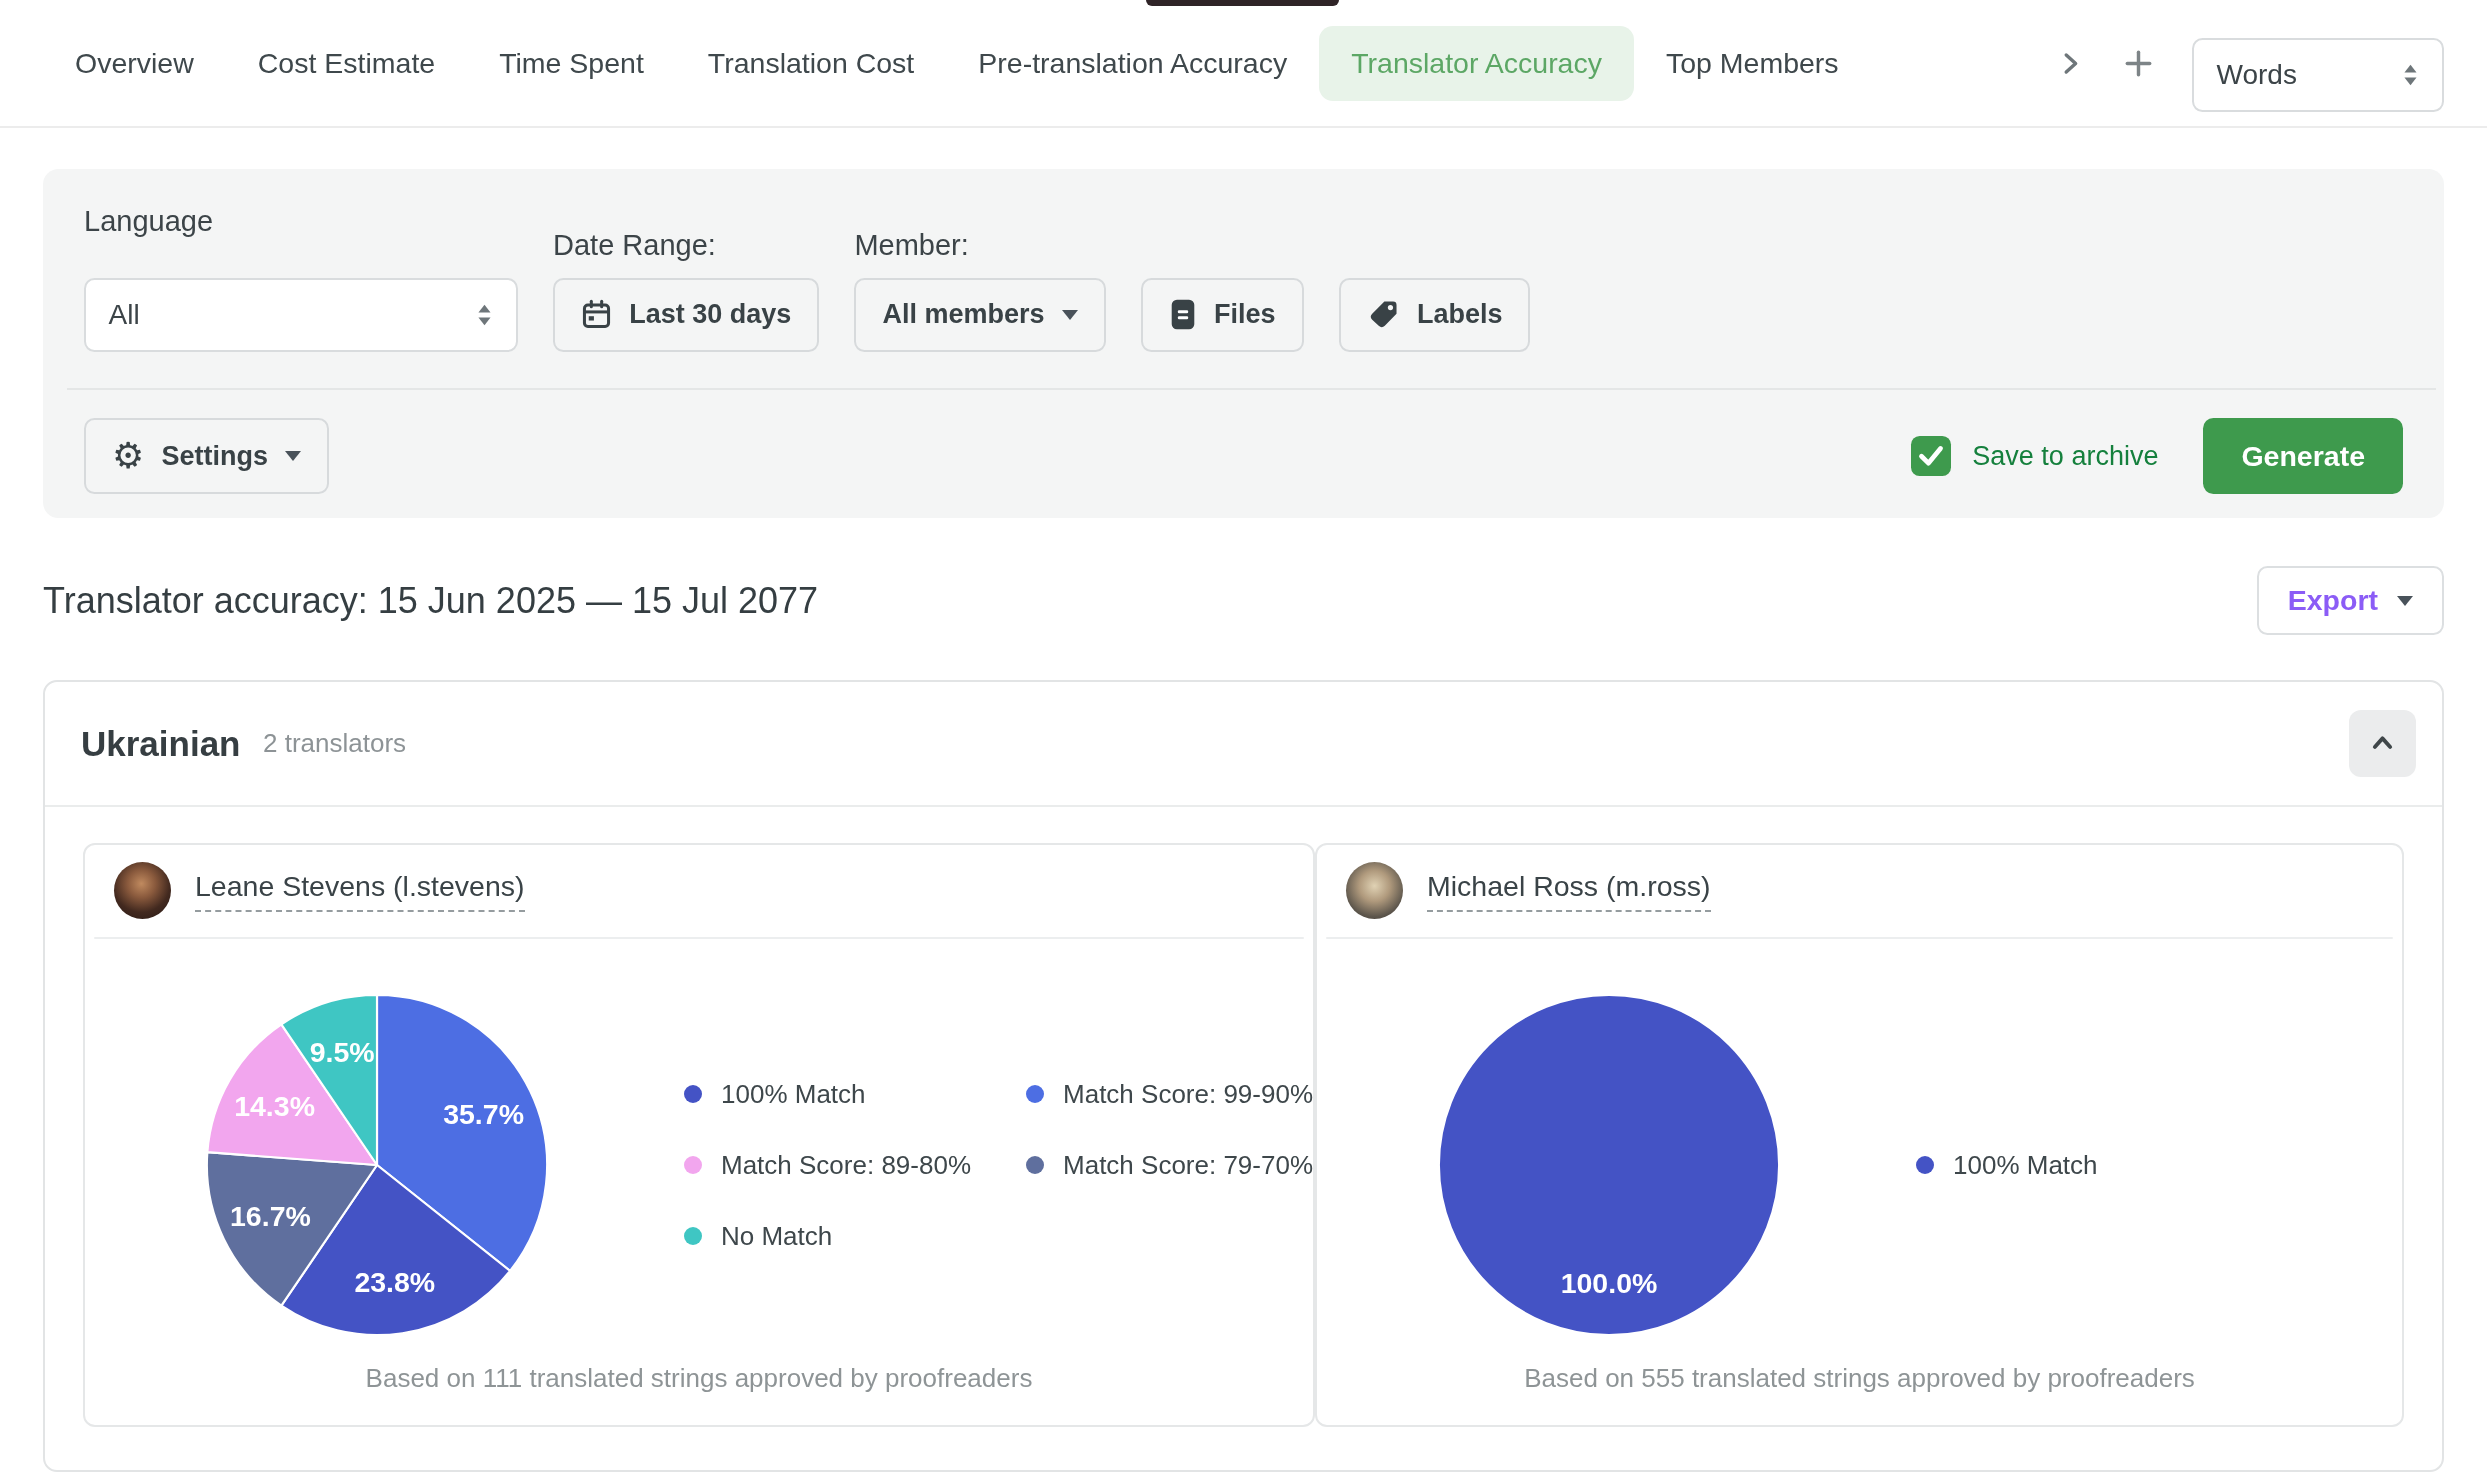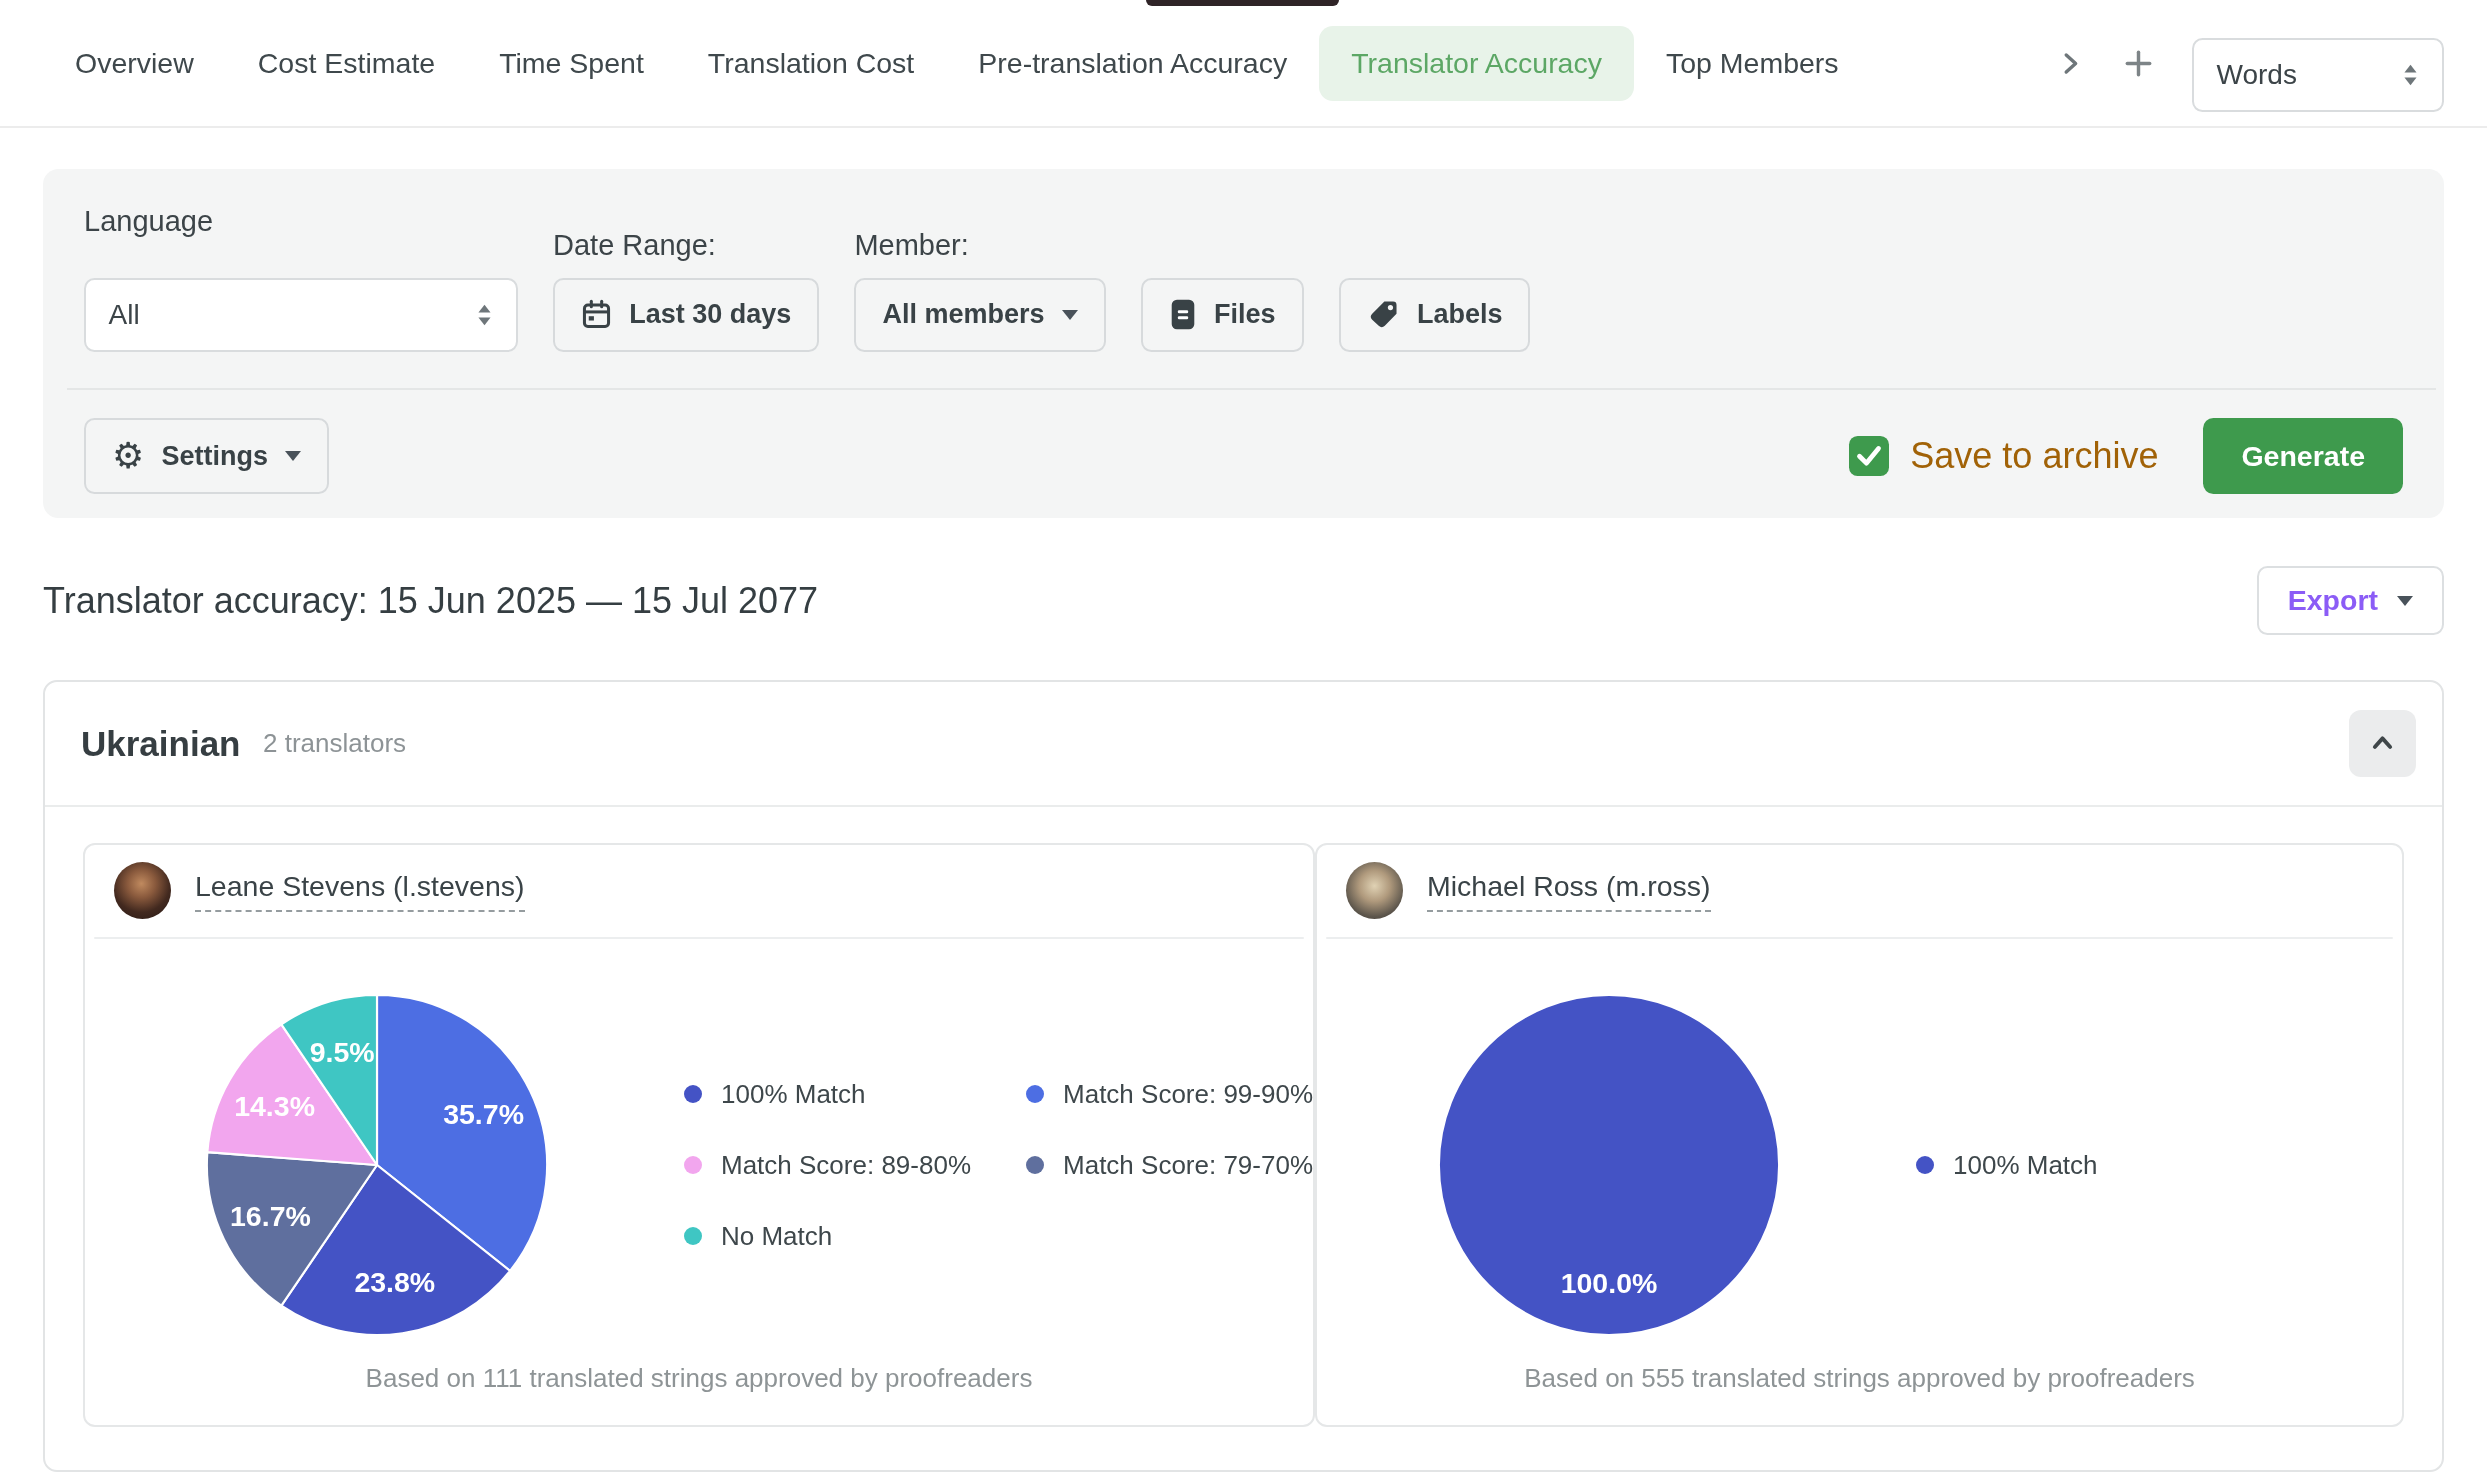--- a/index.html
+++ b/index.html
@@ -29,21 +29,21 @@
   .fbtn { height:74px; border:2.6px solid #d7dadc; border-radius:10.4px; background:transparent; display:flex; align-items:center; gap:17.3px; padding:0 26px; font-size:27px; font-weight:600; color:#394246; }
   .caret-down { width:0; height:0; border-left:8.6px solid transparent; border-right:8.6px solid transparent; border-top:10.4px solid #49525a; }
   .panel-divider { height:2.6px; background:#e4e6e6; margin:36px -33px 0 -17.3px; }
   .settings-row { display:flex; align-items:center; justify-content:space-between; margin-top:28px; padding-bottom:24px; }
   .settings-btn { height:76px; }
   .gear-icon::before { content:"\2699"; font-family:"DejaVu Sans", sans-serif; font-size:36px; line-height:1; color:#394246; }
   .archive-group { display:flex; align-items:center; gap:21px; }
   .checkbox { width:40px; height:40px; border-radius:8.6px; background:#3e9a4d; display:inline-flex; align-items:center; justify-content:center; cursor:pointer; }
   .checkbox svg { display:none; }
   .checkbox.checked svg { display:block; }
-  .archive-label { font-size:36px; color:#a16207; }
+  .archive-label { font-size:27px; color:#15803d; }
   .generate-btn { margin-left:24px; height:76px; background:#3e9a4d; color:#fff; border:none; border-radius:10.4px; padding:0 38px; font-size:28.5px; font-weight:600; }
 
   
   .title-row { display:flex; align-items:center; justify-content:space-between; margin:48px 43px 0; }
   .page-title { font-size:36px; font-weight:500; color:#353e42; }
   .export-btn { height:69px; background:#fff; border:2.6px solid #dcdfe1; border-radius:10.4px; display:flex; align-items:center; gap:19px; padding:0 29px; font-size:28.5px; font-weight:600; color:#8b5cf6; }
 
   
   .lang-section { margin:45px 43px 0; border:2.6px solid #e2e4e5; border-radius:14px; }
   .lang-header { display:flex; align-items:center; padding:28px 26px 28px 36px; border-bottom:2.6px solid #eaecec; }

